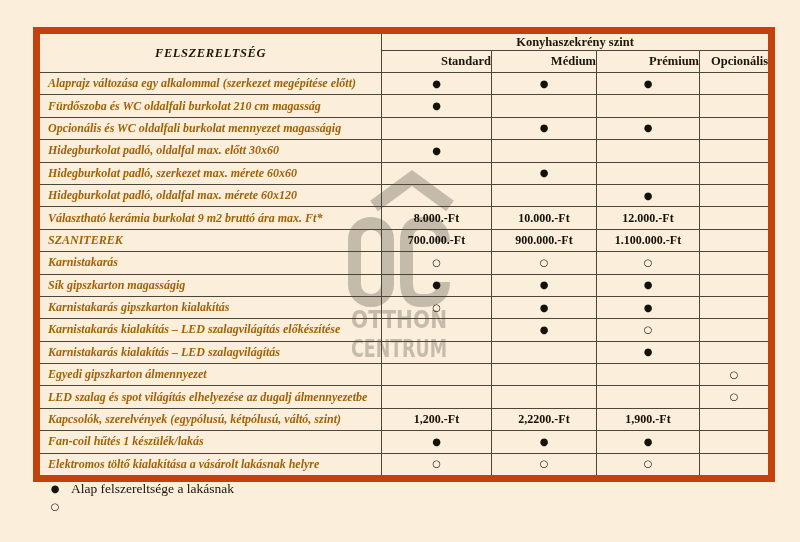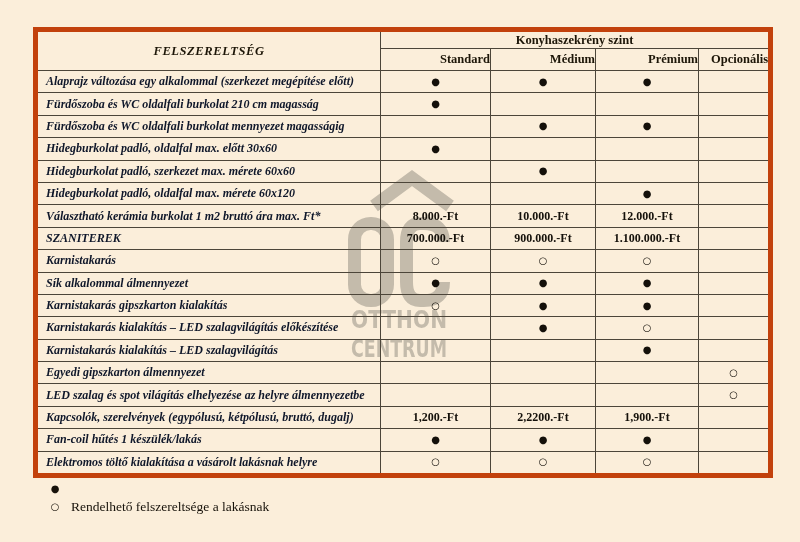--- a/index.html
+++ b/index.html
@@ -16,34 +16,34 @@
   .watermark{
     position:absolute;left:336px;top:160px;width:130px;height:210px;
     z-index:1;opacity:.5;pointer-events:none;
   }
 
   table.spec{
     position:absolute;left:33px;top:27px;width:735px;
     border-collapse:collapse;table-layout:fixed;
     z-index:2;background:transparent;
   }
-  table.spec{border:5px solid #c2410c;}
+  table.spec{border:7px solid #c2410c;}
   table.spec th,table.spec td{
     border:1px solid #4c4539;
     padding:0;overflow:hidden;white-space:nowrap;
     background:transparent;
   }
   thead th{font-weight:bold;color:#1d1608;}
   th.corner{font-size:13px;font-style:italic;letter-spacing:.6px;text-align:center;}
   tr.group-row th{height:16px;font-size:12.5px;text-align:center;}
   tr.cols-row th{height:21px;font-size:12.5px;text-align:right;}
   tbody td{height:21.4px;font-size:12px;}
   tbody td.label{
     font-weight:bold;font-style:italic;text-align:left;
-    padding-left:8px;color:#0f172a;
+    padding-left:8px;color:#a16207;
   }
   tbody td.val{text-align:center;font-weight:bold;color:#14100a;}
   tbody td.val.sym{
     font-family:"DejaVu Sans",sans-serif;
     font-weight:normal;font-size:10px;line-height:1;
   }
 
   .legend{position:absolute;left:48px;top:480px;z-index:2;}
   .legend-row{display:flex;align-items:center;height:18px;font-size:13.5px;color:#17120a;}
   .legend-sym{
@@ -93,21 +93,21 @@
         <td class="val"></td>
       </tr>
       <tr>
         <td class="label">Fürdőszoba és WC oldalfali burkolat 210 cm magasság</td>
         <td class="val sym">●</td>
         <td class="val"></td>
         <td class="val"></td>
         <td class="val"></td>
       </tr>
       <tr>
-        <td class="label">Fürdőszoba és WC oldalfali burkolat mennyezet magasságig</td>
+        <td class="label">Opcionális és WC oldalfali burkolat mennyezet magasságig</td>
         <td class="val"></td>
         <td class="val sym">●</td>
         <td class="val sym">●</td>
         <td class="val"></td>
       </tr>
       <tr>
         <td class="label">Hidegburkolat  padló, oldalfal max. előtt 30x60</td>
         <td class="val sym">●</td>
         <td class="val"></td>
         <td class="val"></td>
@@ -121,42 +121,42 @@
         <td class="val"></td>
       </tr>
       <tr>
         <td class="label">Hidegburkolat  padló, oldalfal max. mérete 60x120</td>
         <td class="val"></td>
         <td class="val"></td>
         <td class="val sym">●</td>
         <td class="val"></td>
       </tr>
       <tr>
-        <td class="label">Választható kerámia burkolat 1 m2 bruttó ára max. Ft*</td>
+        <td class="label">Választható kerámia burkolat 9 m2 bruttó ára max. Ft*</td>
         <td class="val">8.000.-Ft</td>
         <td class="val">10.000.-Ft</td>
         <td class="val">12.000.-Ft</td>
         <td class="val"></td>
       </tr>
       <tr>
         <td class="label">SZANITEREK</td>
         <td class="val">700.000.-Ft</td>
         <td class="val">900.000.-Ft</td>
         <td class="val">1.100.000.-Ft</td>
         <td class="val"></td>
       </tr>
       <tr>
         <td class="label">Karnistakarás</td>
         <td class="val sym">○</td>
         <td class="val sym">○</td>
         <td class="val sym">○</td>
         <td class="val"></td>
       </tr>
       <tr>
-        <td class="label">Sík alkalommal álmennyezet</td>
+        <td class="label">Sík gipszkarton magasságig</td>
         <td class="val sym">●</td>
         <td class="val sym">●</td>
         <td class="val sym">●</td>
         <td class="val"></td>
       </tr>
       <tr>
         <td class="label">Karnistakarás gipszkarton kialakítás</td>
         <td class="val sym">○</td>
         <td class="val sym">●</td>
         <td class="val sym">●</td>
@@ -177,28 +177,28 @@
         <td class="val"></td>
       </tr>
       <tr>
         <td class="label">Egyedi gipszkarton álmennyezet</td>
         <td class="val"></td>
         <td class="val"></td>
         <td class="val"></td>
         <td class="val sym">○</td>
       </tr>
       <tr>
-        <td class="label">LED szalag és spot világítás elhelyezése az helyre álmennyezetbe</td>
-        <td class="val"></td>
-        <td class="val"></td>
-        <td class="val"></td>
-        <td class="val sym">○</td>
-      </tr>
-      <tr>
-        <td class="label">Kapcsolók, szerelvények (egypólusú, kétpólusú, bruttó, dugalj)</td>
+        <td class="label">LED szalag és spot világítás elhelyezése az dugalj álmennyezetbe</td>
+        <td class="val"></td>
+        <td class="val"></td>
+        <td class="val"></td>
+        <td class="val sym">○</td>
+      </tr>
+      <tr>
+        <td class="label">Kapcsolók, szerelvények (egypólusú, kétpólusú, váltó, szint)</td>
         <td class="val">1,200.-Ft</td>
         <td class="val">2,2200.-Ft</td>
         <td class="val">1,900.-Ft</td>
         <td class="val"></td>
       </tr>
       <tr>
         <td class="label">Fan-coil hűtés 1 készülék/lakás</td>
         <td class="val sym">●</td>
         <td class="val sym">●</td>
         <td class="val sym">●</td>
@@ -210,18 +210,18 @@
         <td class="val sym">○</td>
         <td class="val sym">○</td>
         <td class="val"></td>
       </tr>
     </tbody>
 </table>
 
 <div class="legend">
   <div class="legend-row">
     <span class="legend-sym">●</span>
+    <span>Alap felszereltsége a lakásnak</span>
   </div>
   <div class="legend-row">
     <span class="legend-sym">○</span>
-    <span>Rendelhető felszereltsége a lakásnak</span>
   </div>
 </div>
 
 </body></html>

